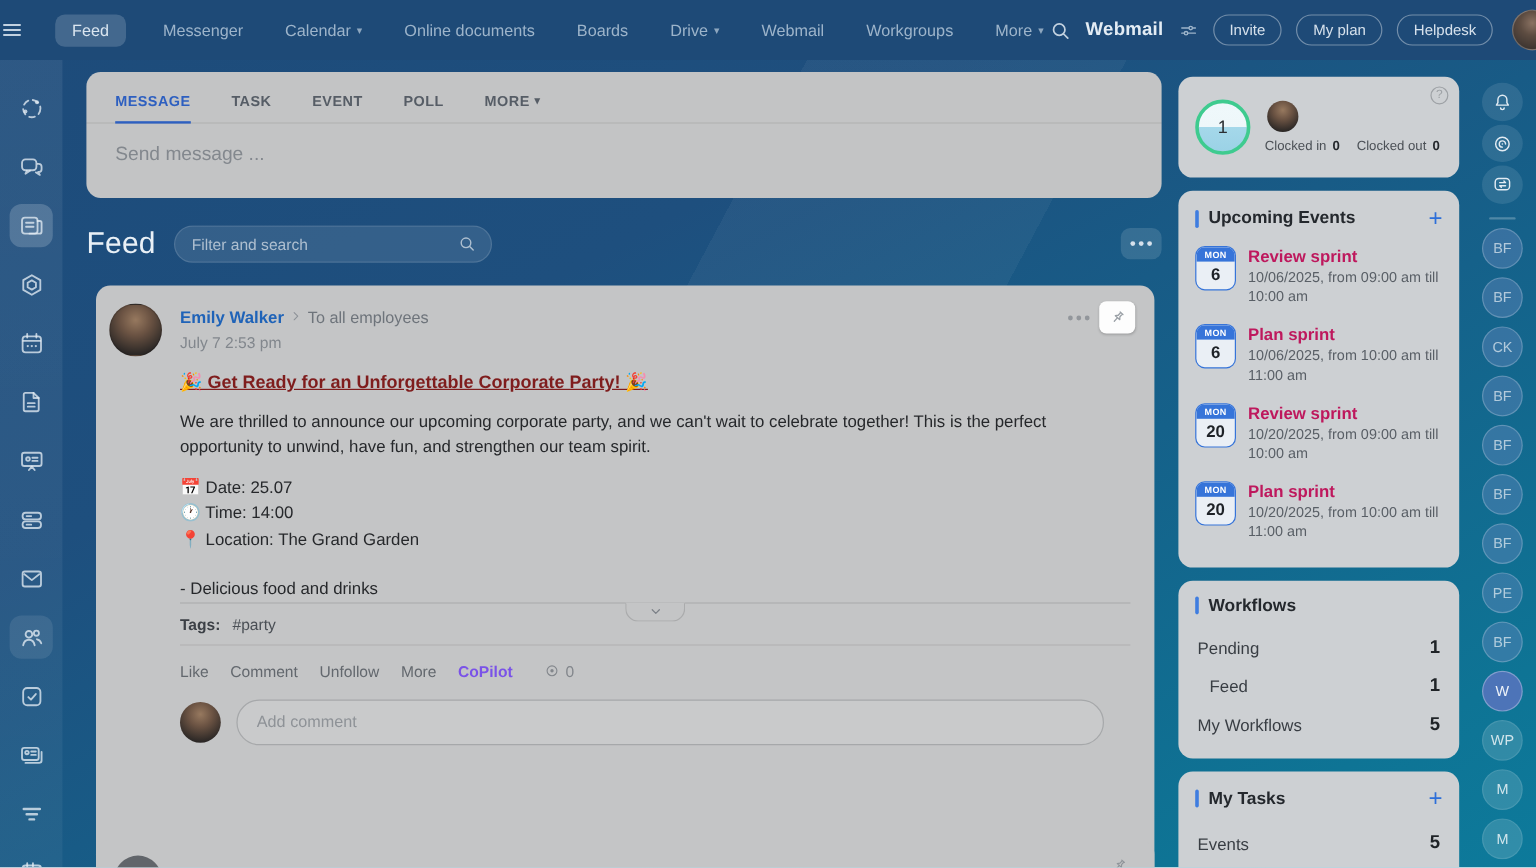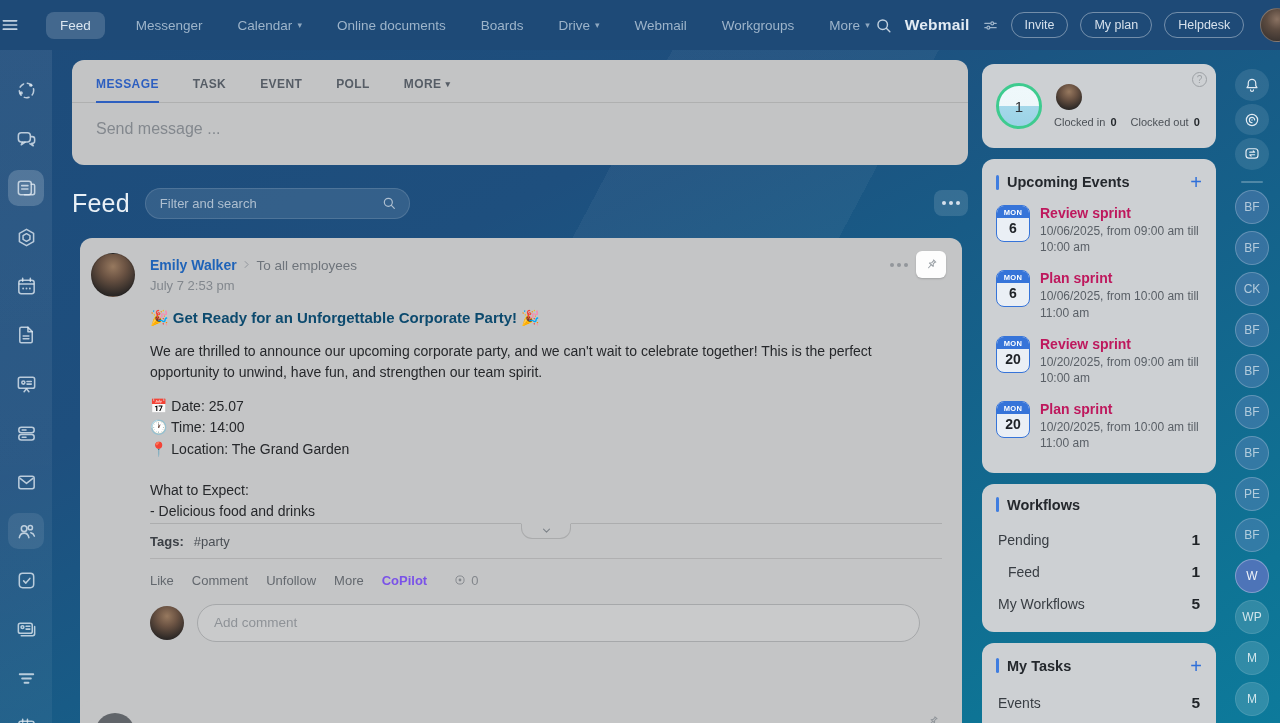--- a/index.html
+++ b/index.html
@@ -75,21 +75,21 @@
   .post-author { color:#1f63b8; font-size:14px; font-weight:700; cursor:pointer; }
   .post-sep { color:#8d9298; display:inline-flex; } .post-sep svg { width:11px; height:11px; }
   .post-aud { color:#6e747b; font-size:13.5px; }
   .post-time { color:#82878d; font-size:13px; margin-top:1px; }
   .post-topright { position:absolute; right:16px; top:13px; display:flex; align-items:center; gap:8px; }
   .post-ellipsis { color:#92969b; letter-spacing:1px; display:flex; gap:3px; cursor:pointer; }
   .post-ellipsis i { width:4px; height:4px; border-radius:50%; background:#92969b; }
   .pin-btn { width:30px; height:27px; border-radius:6px; background:#fdfdfd; box-shadow:0 1px 2px rgba(0,0,0,0.18);
     display:flex; align-items:center; justify-content:center; color:#9aa0a6; cursor:pointer; }
   .pin-btn svg { width:15px; height:15px; }
-  .post-title { margin-top:13px; font-size:15px; font-weight:700; color:#0c4a6e; }
+  .post-title { margin-top:13px; font-size:15px; font-weight:700; color:#7f1d1d;text-decoration:underline; }
   .post-body { margin-top:14px; font-size:14px; color:#26282b; line-height:1.5; }
   .post-body p { margin-bottom:13px; }
   .post-detail { line-height:1.52; }
   .expect { margin-top:20px; }
   .pdivider { position:relative; height:1px; background:rgba(0,0,0,0.12); margin-top:1px; margin-right:0; }
   .expand-tab { position:absolute; left:50%; transform:translateX(-50%); top:0; width:50px; height:16px;
     background:#c4c5c6; border:1px solid rgba(0,0,0,0.13); border-top-color:#c4c5c6; border-radius:0 0 11px 11px;
     display:flex; align-items:center; justify-content:center; color:#7b8087; cursor:pointer; }
   .expand-tab svg { width:11px; height:11px; }
   .tagsrow { display:flex; gap:10px; margin-top:10px; padding-bottom:9px; font-size:13px; border-bottom:1px solid rgba(0,0,0,0.10); }
@@ -563,21 +563,20 @@
       <div class="post-title">🎉 Get Ready for an Unforgettable Corporate Party! 🎉</div>
       <div class="post-body">
         <p>We are thrilled to announce our upcoming corporate party, and we can't wait to celebrate together! This is the perfect opportunity to unwind, have fun, and strengthen our team spirit.</p>
         <div>
 
         <div class="post-detail">📅 Date: 25.07</div>
             <div class="post-detail">🕐 Time: 14:00</div>
             <div class="post-detail">📍 Location: The Grand Garden</div>
           </div>
         <div class="expect">
-          <div>What to Expect:</div>
           <div>- Delicious food and drinks</div>
         </div>
       </div>
       <div class="pdivider">
         <div class="expand-tab">
             <svg>
               <use href="#s-chevdown"></use>
             </svg>
           </div>
       </div>

